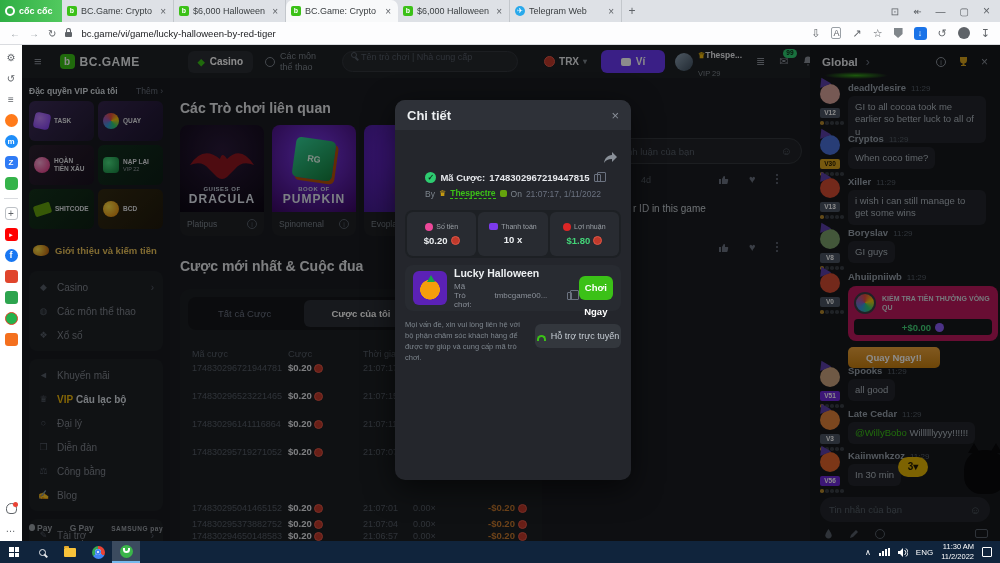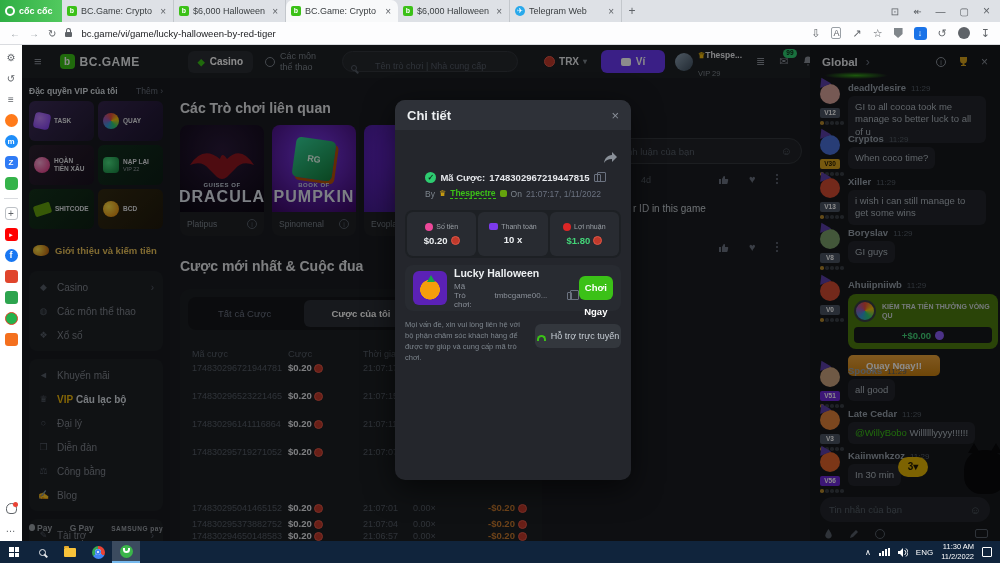--- a/index.html
+++ b/index.html
@@ -55,21 +55,21 @@
   .bclogo { display:flex; align-items:center; gap:5px; margin-left:18px; }
   .bcshield { width:15px; height:15px; background:#3bc117; border-radius:4px; color:#fff;
     font-weight:bold; font-size:10px; text-align:center; line-height:15px; }
   .bcname { color:#eceff1; font-weight:bold; font-size:12px; letter-spacing:.5px; position:relative; }
   .pill-casino { margin-left:48px; height:22px; background:#2a2e34; border-radius:6px; display:flex;
     align-items:center; gap:5px; padding:0 10px; color:#fff; font-size:10px; font-weight:bold; }
   .dmnd { color:#3bc117; font-size:9px; }
   .sports { margin-left:12px; font-size:9px; line-height:1.15; color:#7d858d; display:flex; gap:5px; align-items:center; }
   .ball { width:10px; height:10px; border:1.5px solid #7d858d; border-radius:50%; }
   .srch { margin-left:14px; width:176px; height:21px; background:#25282d; border:1px solid #33373d;
-    border-radius:11px; display:flex; align-items:flex-end; gap:18px; padding:0 8px; }
+    border-radius:11px; display:flex; align-items:flex-start; gap:4px; padding:0 8px; }
   .srch input { background:transparent; border:none; outline:none; color:#aeb6bf; font-size:9px; width:130px; }
   .srch input::placeholder { color:#565e68; }
   .mag { width:6px; height:6px; border:1.5px solid #565e68; border-radius:50%; position:relative; }
   .mag::after { content:""; position:absolute; width:4px; height:1.5px; background:#565e68;
     transform:rotate(45deg); right:-3px; bottom:-2px; }
   .trx { margin-left:26px; display:flex; align-items:center; gap:4px; color:#e8eaed; font-size:10px; font-weight:bold; }
   .coin { display:inline-block; width:11px; height:11px; border-radius:50%; background:#c0392b;
     border:1px solid #e05747; vertical-align:-2px; }
   .coin.sm { width:9px; height:9px; }
   .vibtn { margin-left:14px; width:64px; height:23px; background:#6a39f4; border-radius:6px; color:#fff;
@@ -120,21 +120,21 @@
   
   .main-h { position:absolute; color:#e5e7eb; font-size:14px; font-weight:bold; }
   .cards { position:absolute; top:80px; left:180px; display:flex; gap:8px; }
   .card { width:84px; border-radius:8px; overflow:hidden; background:#1f2126; }
   .cimg { height:87px; position:relative; display:flex; flex-direction:column; justify-content:flex-end;
     align-items:center; padding-bottom:6px; }
   .c1 .cimg { background:radial-gradient(circle at 50% 30%,#2a1a3a,#0b0712); }
   .c2 .cimg { background:radial-gradient(circle at 50% 35%,#7c3aed,#3b0764); }
   .c3 .cimg { background:radial-gradient(circle at 50% 35%,#6d28d9,#471d95); }
   .cimg .l1 { font-size:6px; color:#cbd5e1; font-weight:bold; letter-spacing:.5px; z-index:2; }
-  .cimg .l2 { font-size:16px; color:#e2e8f0; font-weight:bold; letter-spacing:1px; z-index:2; }
+  .cimg .l2 { font-size:12px; color:#e2e8f0; font-weight:bold; letter-spacing:1px; z-index:2; }
   .c3 .l1,.c3 .l2 { color:#f87171; text-shadow:0 0 4px #b91c1c; font-size:9px; }
   .bat { position:absolute; top:18px; left:7px; width:70px; height:40px; }
   .book { position:absolute; top:14px; left:22px; width:40px; height:40px; background:linear-gradient(135deg,#34d399,#15803d);
     border-radius:5px; transform:rotate(8deg); color:#eafff3; font-size:9px; font-weight:bold; text-align:center; line-height:40px;
     box-shadow:3px 3px 0 #b45309; }
   .cprov { height:24px; display:flex; align-items:center; justify-content:space-between; padding:0 7px;
     color:#7d858d; font-size:8.5px; }
   .cinfo { width:10px; height:10px; border:1px solid #565e68; border-radius:50%; font-size:7px;
     line-height:10px; text-align:center; color:#565e68; }
 
@@ -183,21 +183,21 @@
   .vbadge.gold { background:#d7a21c; color:#231a02; }
   .vbadge.purple { background:#6d28d9; }
   .mdots { position:absolute; left:0; top:39px; display:flex; gap:1.5px; }
   .mdots i { width:3.5px; height:3.5px; border-radius:50%; background:#3a3f46; }
   .mdots i:first-child { background:#b4882c; }
   .mhead2 { margin-left:28px; font-size:9.5px; color:#98a1ab; font-weight:bold; }
   .mhead2 .mt { color:#565e68; font-weight:normal; font-size:8px; margin-left:5px; }
   .bub { margin-left:28px; margin-top:3px; background:#23262c; border-radius:6px; padding:5px 7px;
     font-size:9.5px; color:#aeb6bf; display:inline-block; max-width:138px; line-height:1.3; }
   .bub .mention { color:#3bc117; }
-  .spincard { margin-left:28px; margin-top:4px; width:150px; background:#4d7c0f; border-radius:8px; padding:6px; }
+  .spincard { margin-left:28px; margin-top:4px; width:150px; background:#be185d; border-radius:8px; padding:6px; }
   .spintop { display:flex; gap:6px; align-items:center; }
   .wheel { width:22px; height:22px; min-width:22px; border-radius:50%; border:2px solid #3a3f46;
     background:conic-gradient(#e74c3c,#f1c40f,#2ecc71,#3498db,#9b59b6,#e74c3c); }
   .spintitle { font-size:7px; font-weight:bold; color:#d8dee4; line-height:1.3; }
   .spinamt { margin-top:5px; background:#17191d; border-radius:4px; height:16px; display:flex;
     align-items:center; justify-content:center; gap:4px; font-size:9.5px; font-weight:bold; color:#43d478; }
   .bcdcoin { width:9px; height:9px; border-radius:50%; background:#8b5cf6; display:inline-block; }
   .spinbtn { margin-left:28px; margin-top:6px; width:92px; height:21px; border-radius:5px;
     background:linear-gradient(180deg,#eba33b,#c87f10); color:#fff; font-weight:bold; font-size:9.5px;
     text-align:center; line-height:21px; }
@@ -649,21 +649,21 @@
         </span>
       <span class="vbadge">V12</span>
       <span class="mdots">
           <i></i>
           <i></i>
           <i></i>
           <i></i>
           <i></i>
         </span>
       <div class="mhead2"><span>deadlydesire</span><span class="mt">11:29</span></div>
-      <div class="bub">GI to all cocoa took me manage so better luck to all of u</div>
+      <div class="bub">GI to all cocoa took me earlier so better luck to all of u</div>
     </div>
 
     <div class="msg" style="top:88px;">
       <span class="mava" style="background:#4a6fd8;">
           <i class="hat"></i>
         </span>
       <span class="vbadge gold">V30</span>
       <span class="mdots">
           <i></i>
           <i></i>
@@ -700,21 +700,21 @@
           <i></i>
           <i></i>
           <i></i>
           <i></i>
           <i></i>
         </span>
       <div class="mhead2"><span>Boryslav</span><span class="mt">11:29</span></div>
       <div class="bub">GI guys</div>
     </div>
 
-    <div class="msg" style="top:234px;">
+    <div class="msg" style="top:226px;">
       <span class="mava" style="background:#d14b32;">
           <i class="hat"></i>
         </span>
       <span class="vbadge">V0</span>
       <span class="mdots">
           <i></i>
           <i></i>
           <i></i>
           <i></i>
           <i></i>

